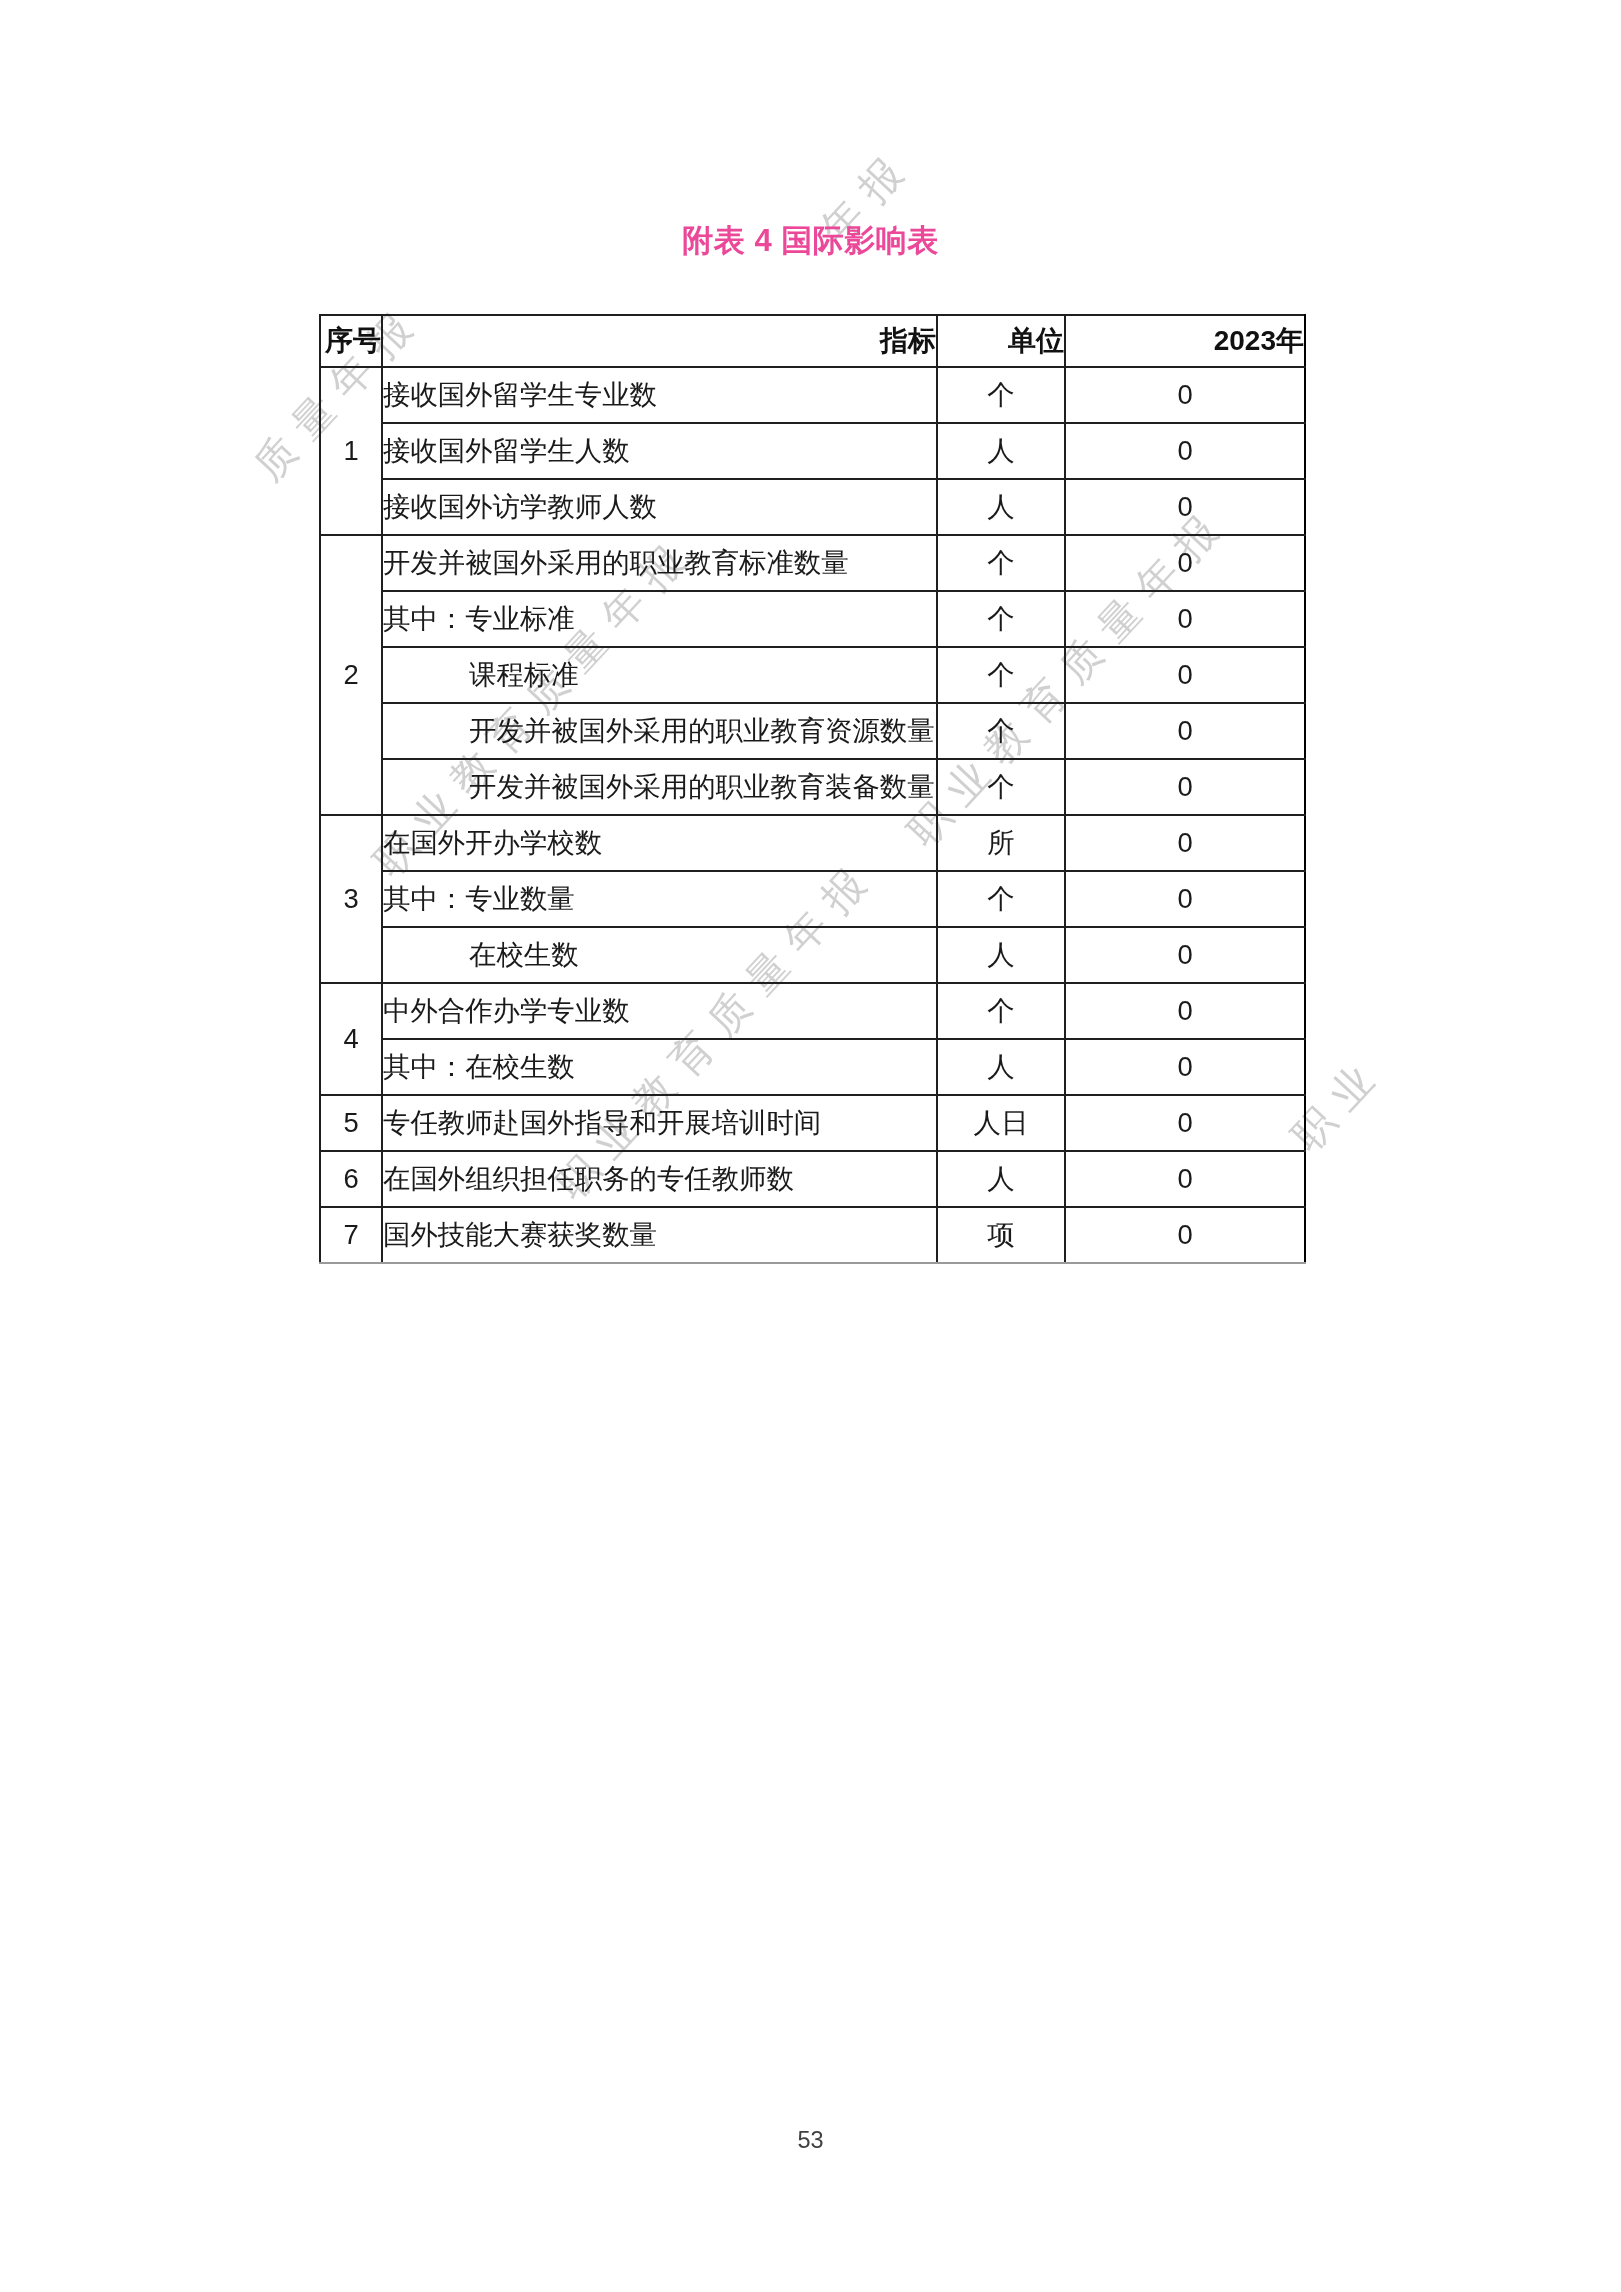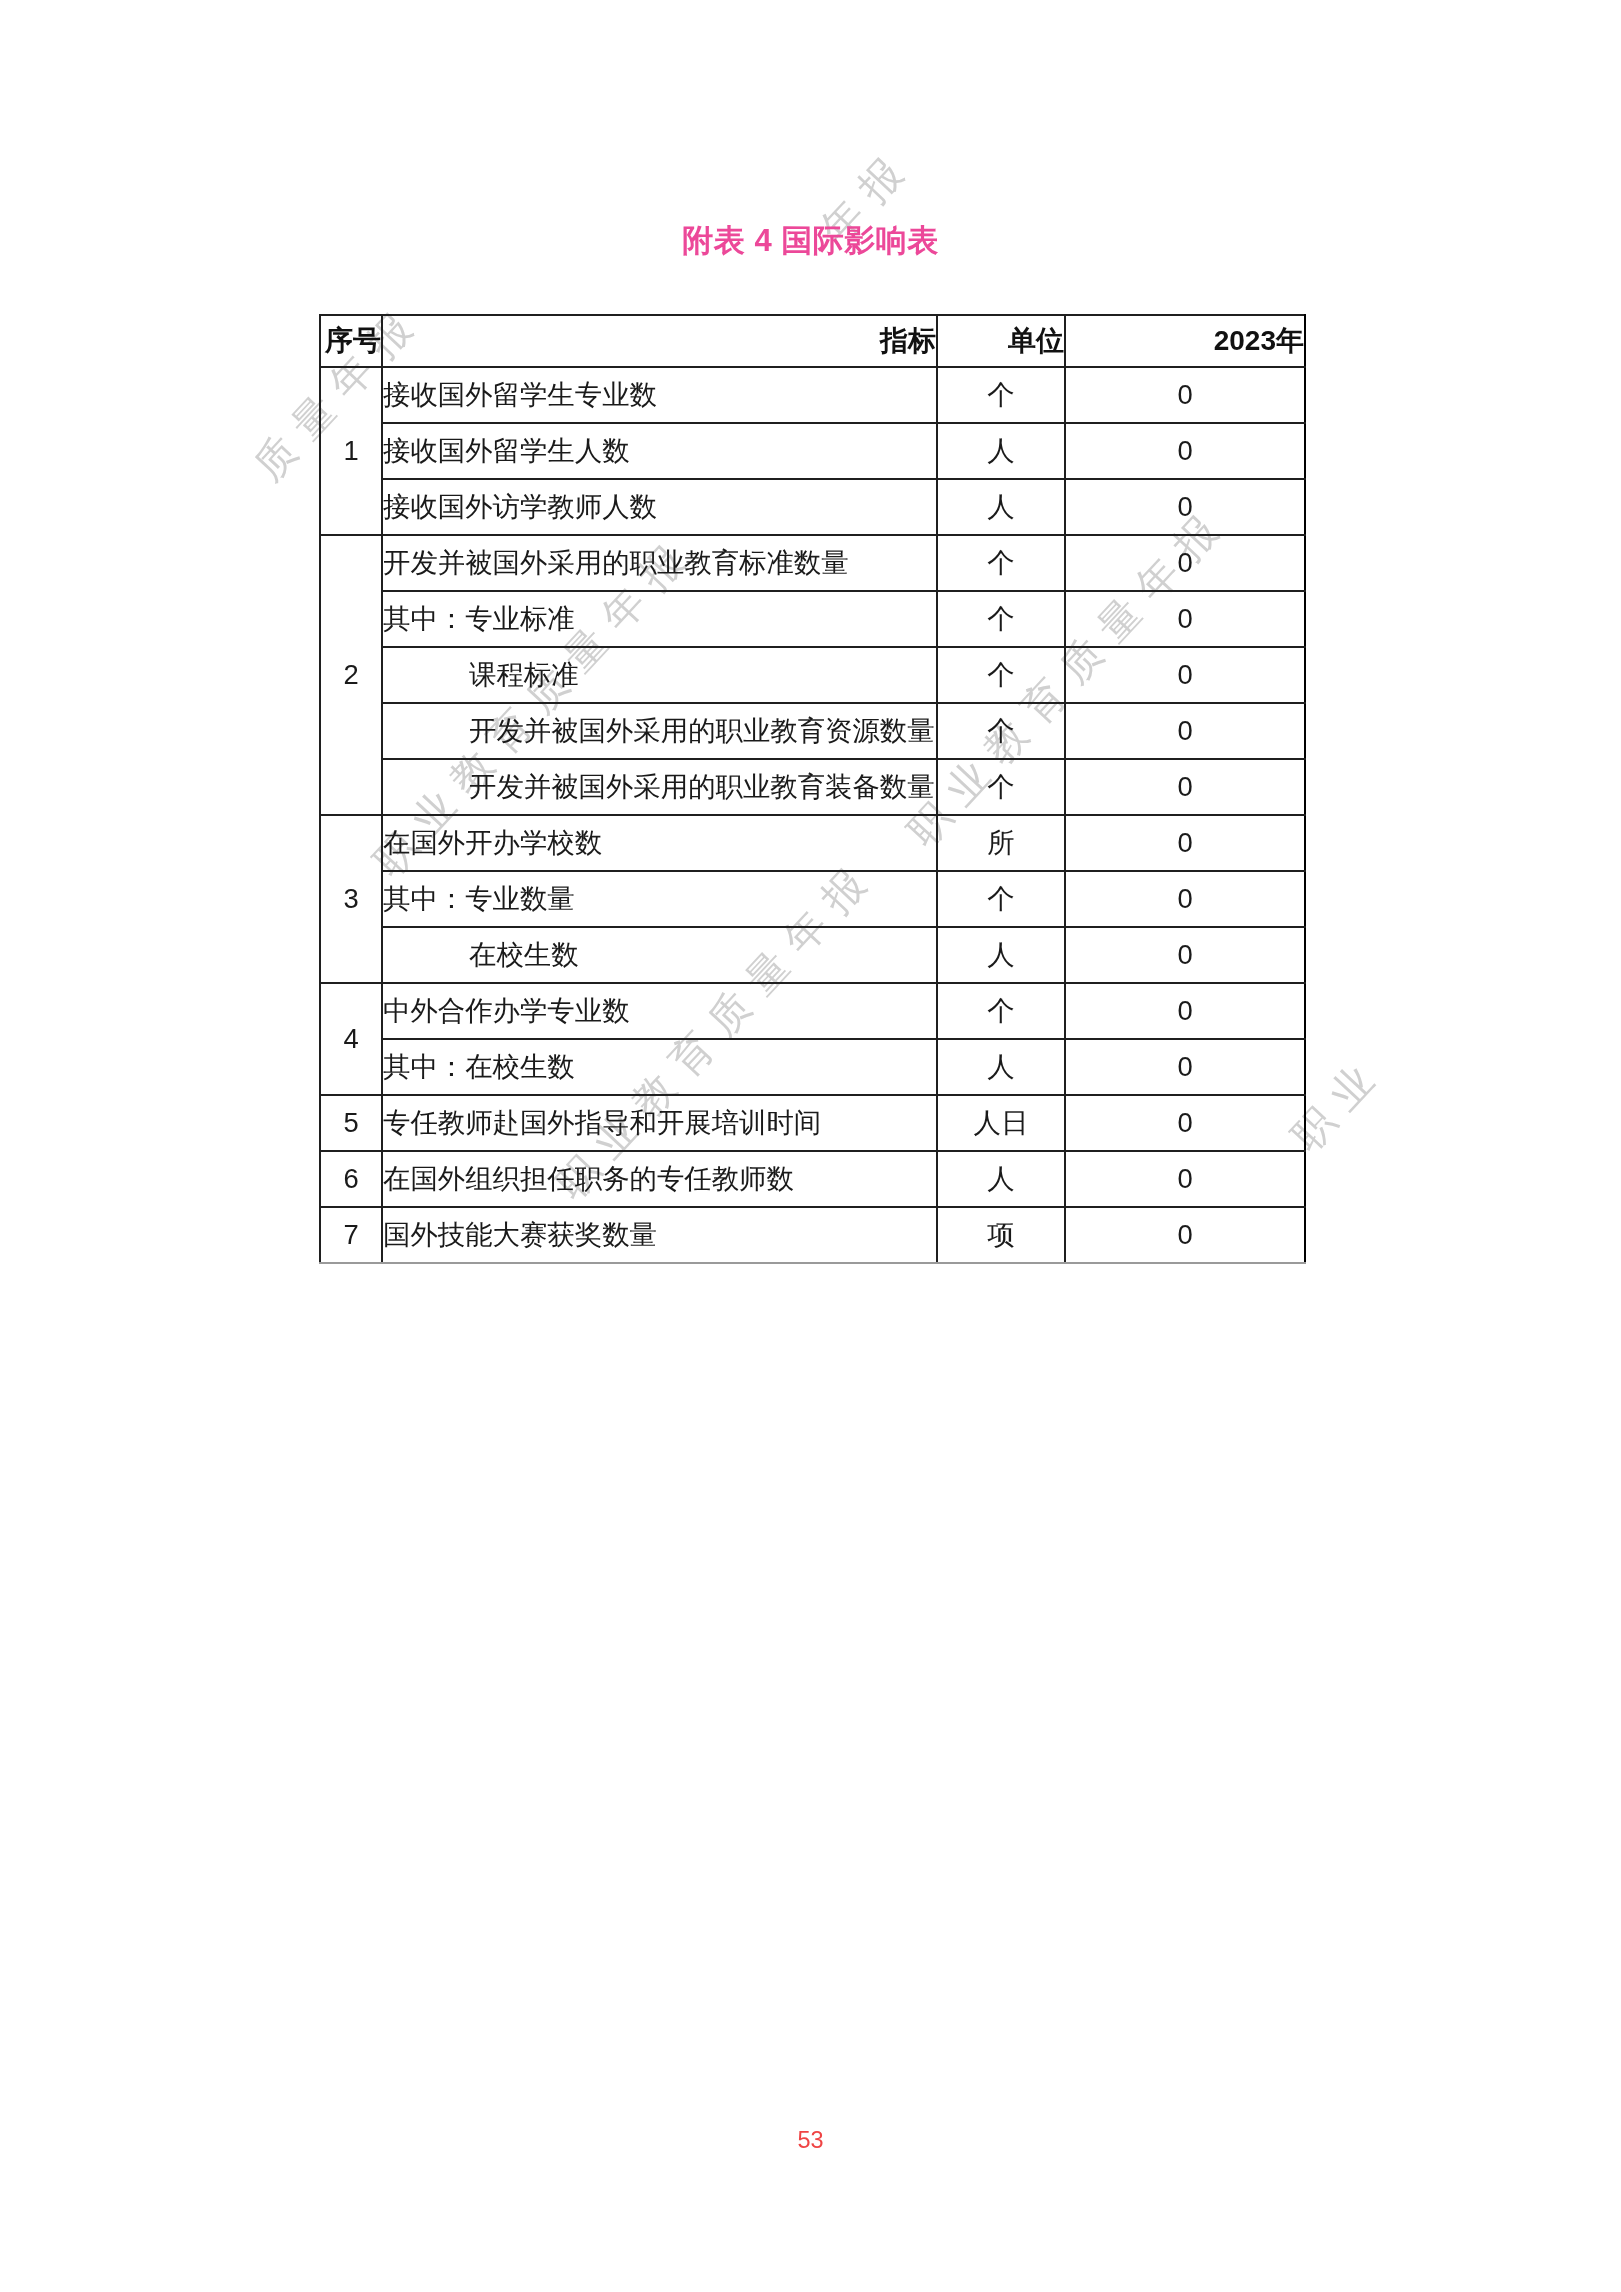--- a/index.html
+++ b/index.html
@@ -71,21 +71,21 @@
   .col-indicator{text-align:left;padding-left:4.9px;}
   .col-indicator.indent{padding-left:86px;}
   .col-unit{text-align:center;}
   .col-value{text-align:center;}
   
   .data-table th:last-child,.data-table td:last-child{border-right:2px solid #000000;}
   .data-table tr:last-child td{border-bottom:2px solid #9a9a9a;}
   .page-number{
     position:absolute;left:0;top:2127px;width:100%;
     text-align:center;
-    font-size:23.5px;color:#ef4444;
+    font-size:23.5px;color:#404040;
   }
 </style>
 </head>
 <body>
 
 <div class="page">
 
   <div class="wm-layer">
     <span class="wm wm1">质量年报</span>
     <span class="wm wm2">职业教育质量年报</span>

